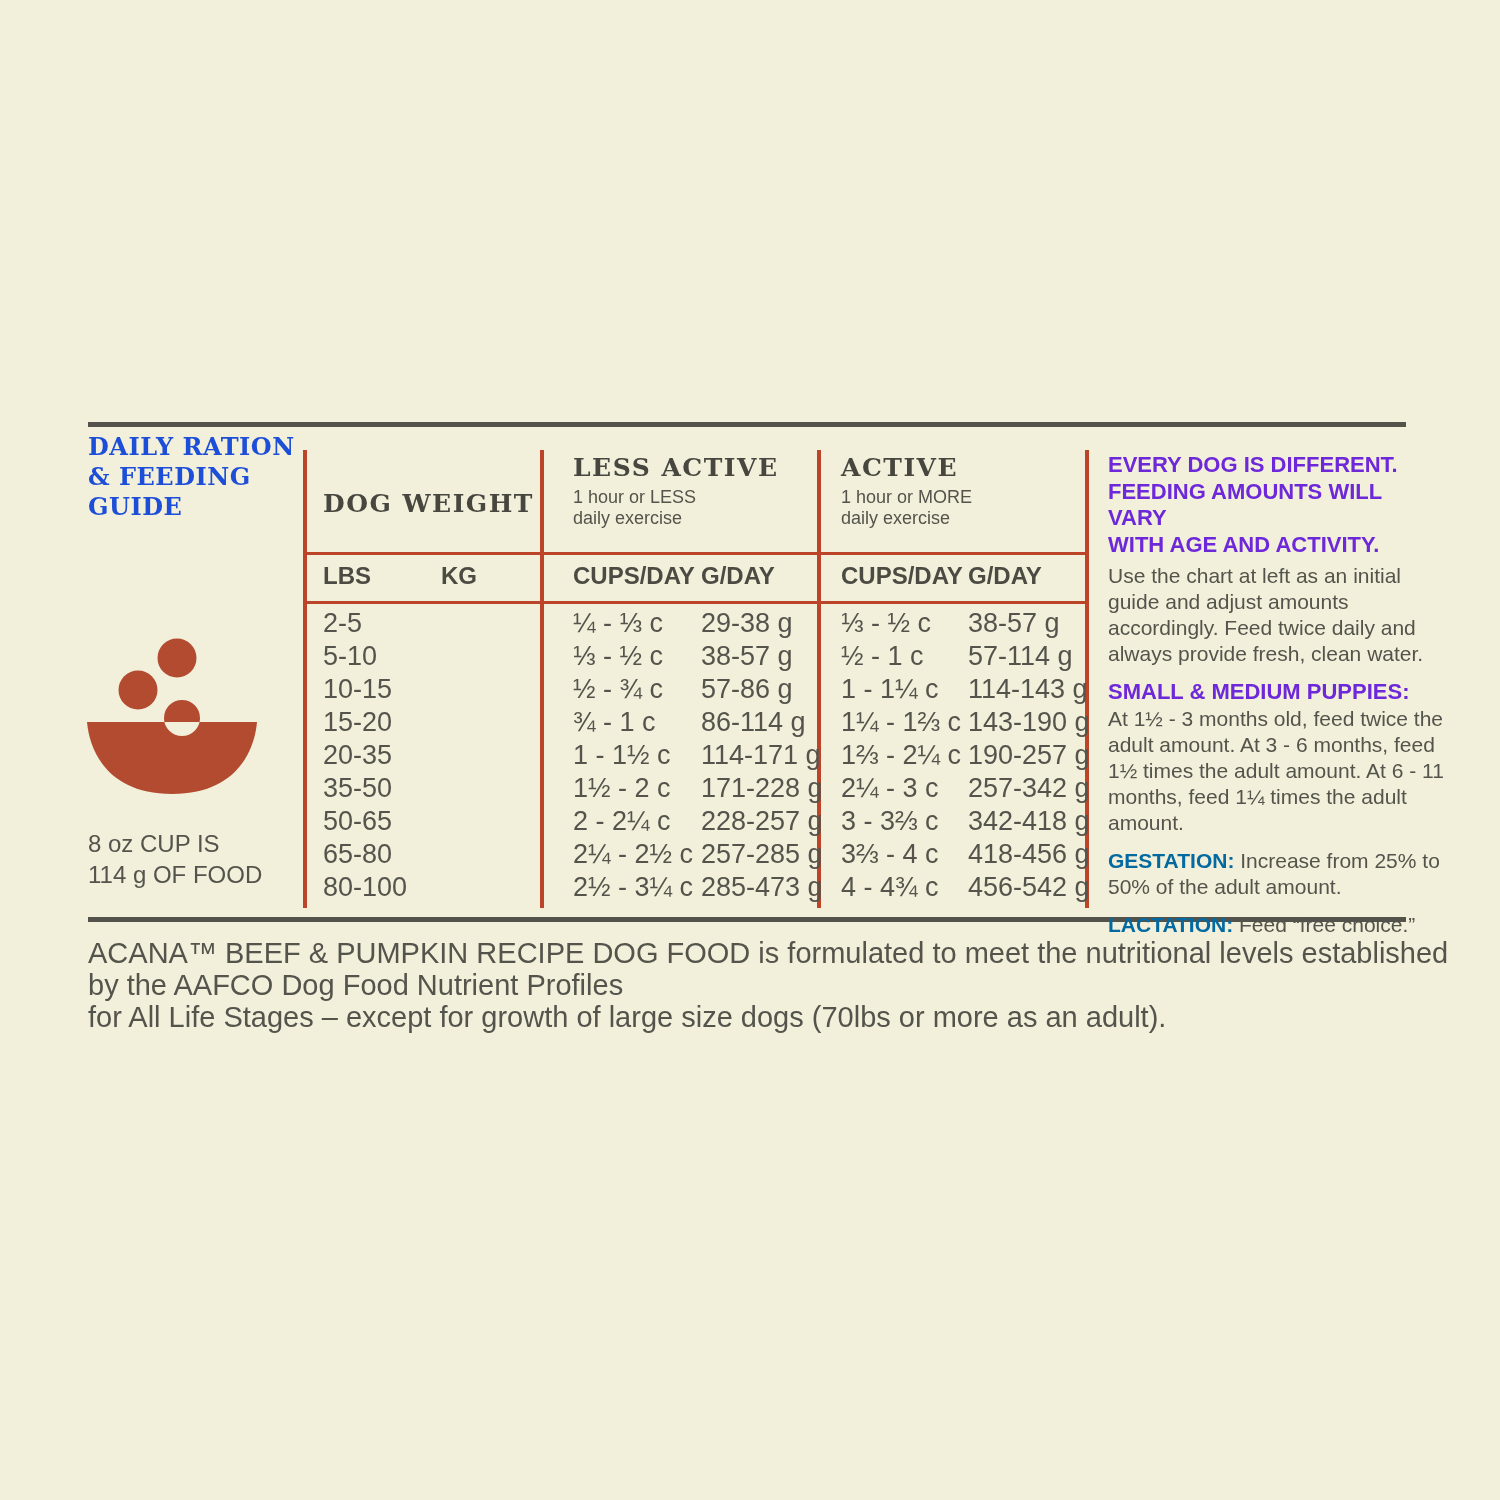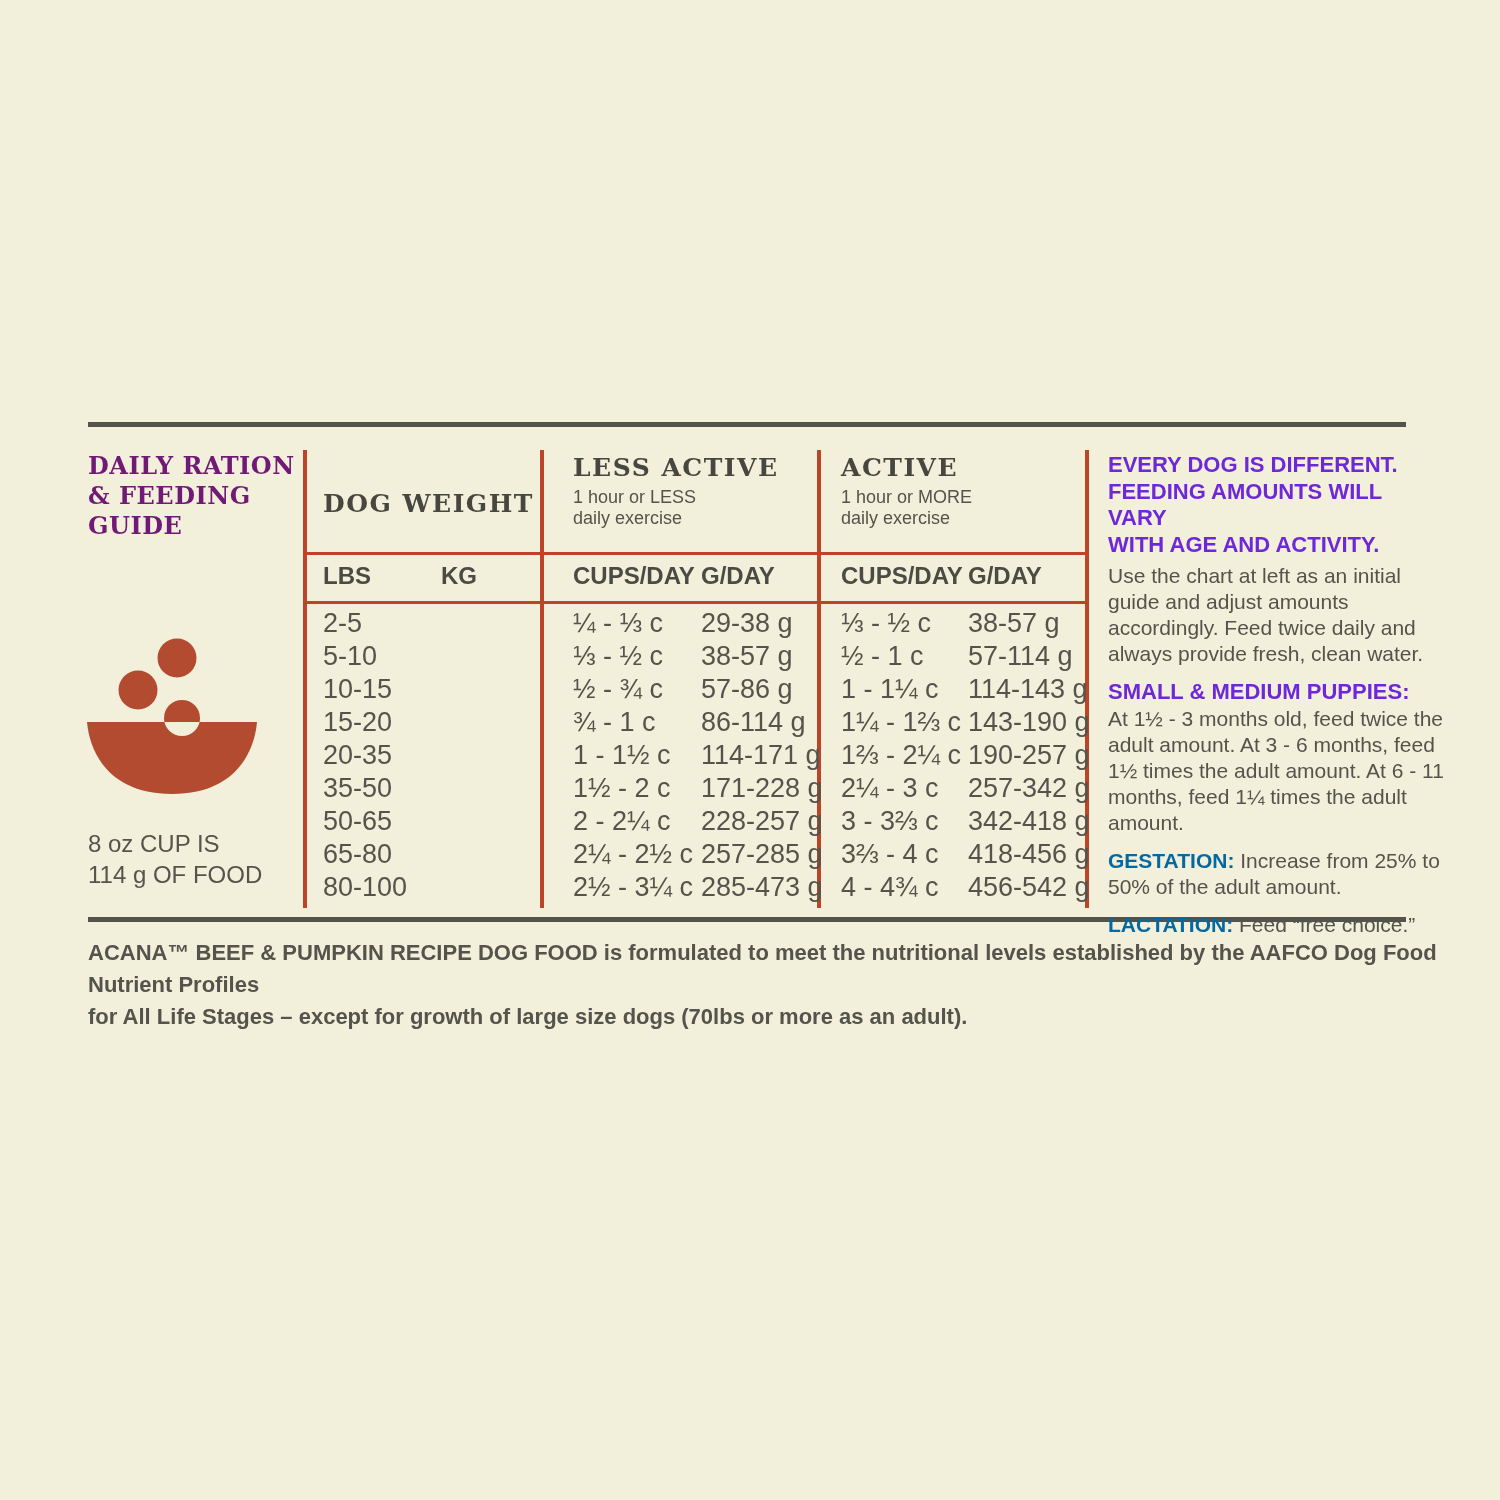--- a/index.html
+++ b/index.html
@@ -18,24 +18,24 @@
   .rule.bottom{top:917px;}
 
   
   .vline{position:absolute;top:450px;height:458px;width:4px;background:#bb4429;}
   .v1{left:303px;} .v2{left:540px;} .v3{left:817px;} .v4{left:1085px;}
   .hline{position:absolute;left:307px;width:778px;height:3px;background:#bb4429;}
   .h1{top:552px;} .h2{top:601px;}
 
   
   .title{
-    position:absolute;left:88px;top:451px;
+    position:absolute;left:88px;top:432px;
     font-family:"DejaVu Serif","Liberation Serif",serif;
     font-weight:bold;font-size:24px;line-height:30px;
-    letter-spacing:0.5px;color:#701a75;white-space:pre-line;
+    letter-spacing:0.5px;color:#1d4ed8;white-space:pre-line;
   }
   .bowl{position:absolute;left:85px;top:633px;}
   .cup-note{
     position:absolute;left:88px;top:828px;
     font-size:24px;line-height:31px;white-space:pre-line;color:#55544c;
   }
 
   
   .ghead{
     position:absolute;top:453px;
@@ -69,21 +69,21 @@
   .info-head{
     font-weight:bold;font-size:22px;line-height:26.5px;color:#6d28d9;
     white-space:pre-line;margin:0 0 5px 0;
   }
   .info p{margin:0 0 12px 0;}
   .blabel{font-weight:bold;color:#0369a1;}
 
   
   .footnote{
     position:absolute;left:88px;top:937px;width:1390px;
-    font-size:22px;line-height:32px;color:#55544c;white-space:pre-line;font-weight:bold;
+    font-size:29px;line-height:32px;color:#55544c;white-space:pre-line;
   }
 </style>
 </head>
 <body>
 
 <div class="canvas">
 
   <div class="rule top"></div>
   <div class="rule bottom"></div>
 

